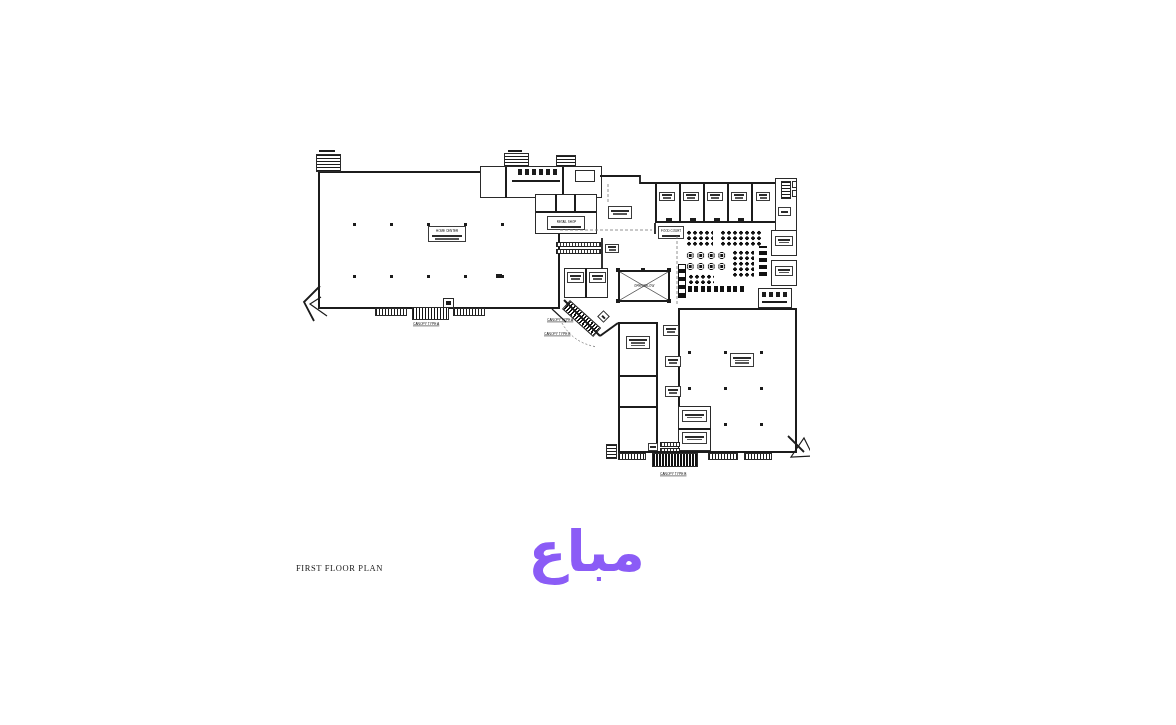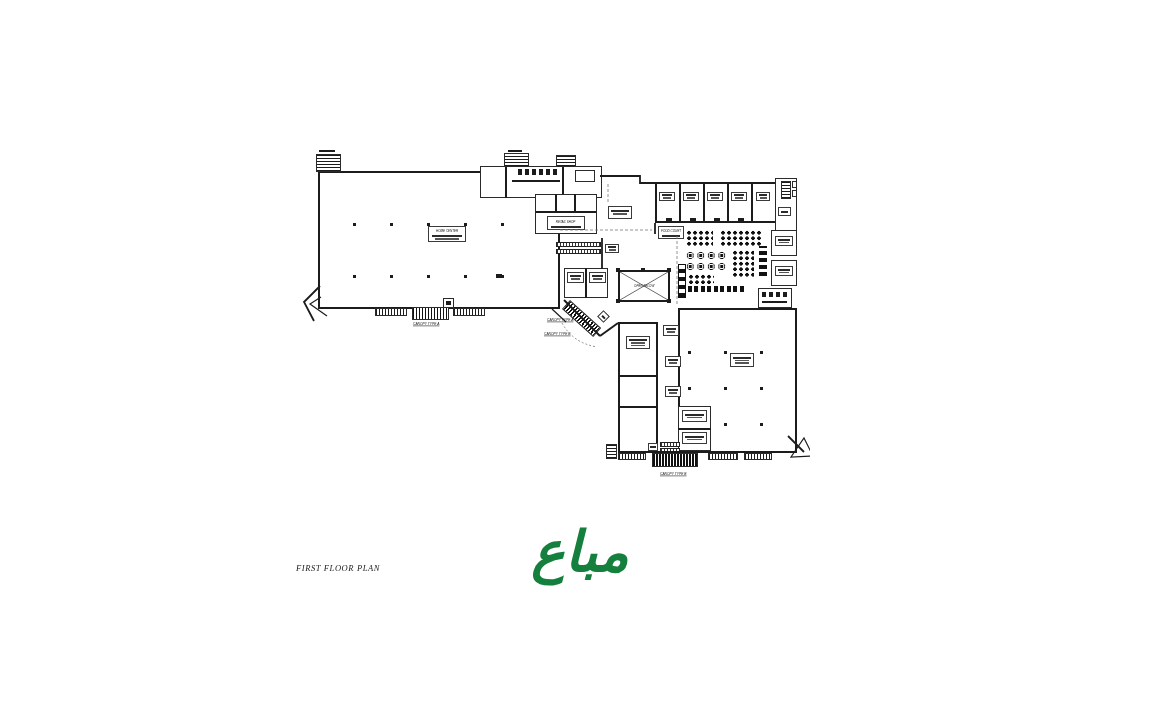--- a/index.html
+++ b/index.html
@@ -35,21 +35,21 @@
   .kstrip{position:absolute;border:1px solid #111;background:repeating-linear-gradient(0deg,#111 0 4.5px,#fff 4.5px 8px);box-sizing:border-box;}
   
   #caption{position:absolute;left:296px;top:563px;font-family:"Liberation Serif","DejaVu Serif",serif;
            font-size:8.5px;letter-spacing:0.6px;color:#1a1a1a;}
   #stamp{position:absolute;left:515px;top:512px;width:130px;text-align:center;
          font-family:"DejaVu Sans",sans-serif;font-size:56px;font-weight:bold;line-height:80px;direction:rtl;}
 </style>
 </head>
 <body>
 
-<div id="stage" style="background: rgb(255, 255, 255); font-style: italic;">
+<div id="stage" style="background: rgb(255, 255, 255);">
 
   <div id="plan">
 
     <div class="wall" style="left:18px;top:21px;width:242px;height:138px;"></div>
 
     <div class="wall1 hatchH" style="left:16px;top:4px;width:25px;height:18px;"></div>
     <div class="fx" style="left:19px;top:0px;width:16px;height:2px;"></div>
 
     <div class="dot" style="left:53px;top:73px;"></div>
     <div class="dot" style="left:90px;top:73px;"></div>
@@ -296,15 +296,15 @@
       <path d="M356,302 L380,302" fill="none" stroke="#1c1c1c" stroke-width="2"></path>
 
       <line x1="260" y1="80" x2="352" y2="80" stroke="#777" stroke-width="0.8" stroke-dasharray="3,2"></line>
       <line x1="377" y1="86" x2="377" y2="156" stroke="#777" stroke-width="0.8" stroke-dasharray="3,2"></line>
       <line x1="308" y1="34" x2="308" y2="54" stroke="#777" stroke-width="0.8" stroke-dasharray="3,2"></line>
     </svg>
   </div>
 
   <div id="caption">FIRST FLOOR PLAN</div>
 
-  <div id="stamp" style="color: #15803d;">مباع</div>
+  <div id="stamp" style="color: #8b5cf6; text-align: right;">مباع</div>
 
 </div>
 
 </body></html>

